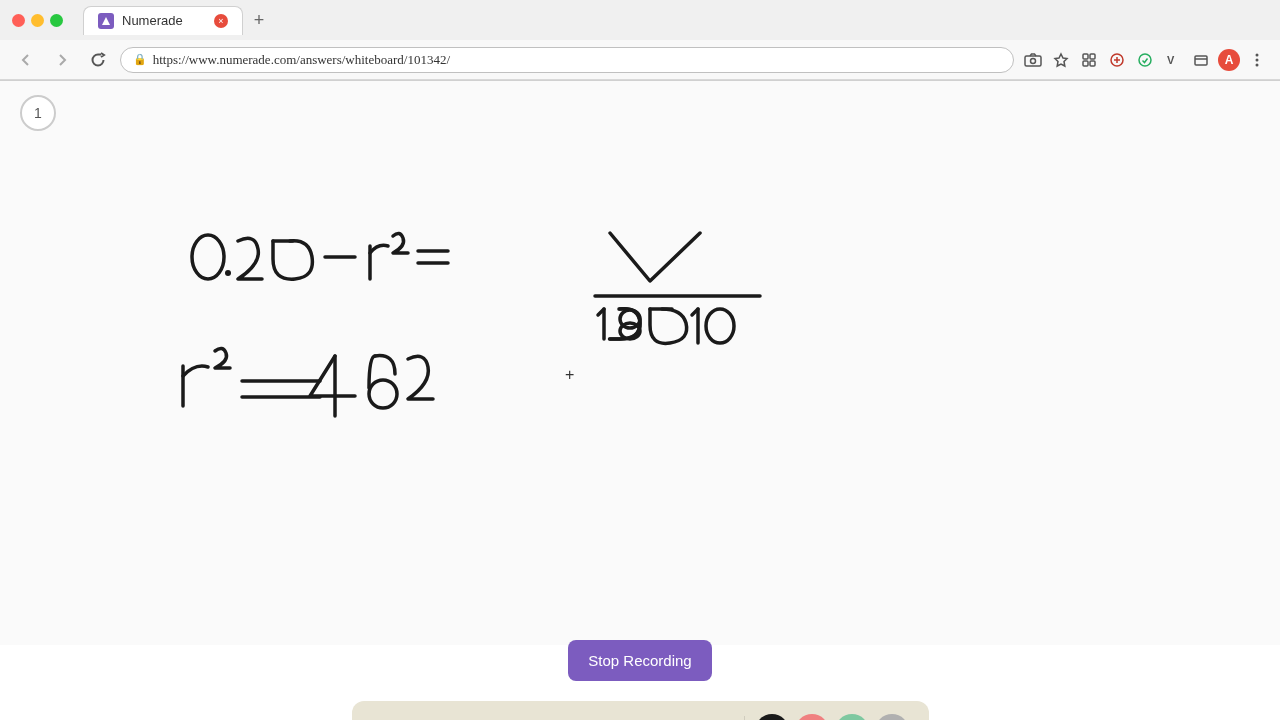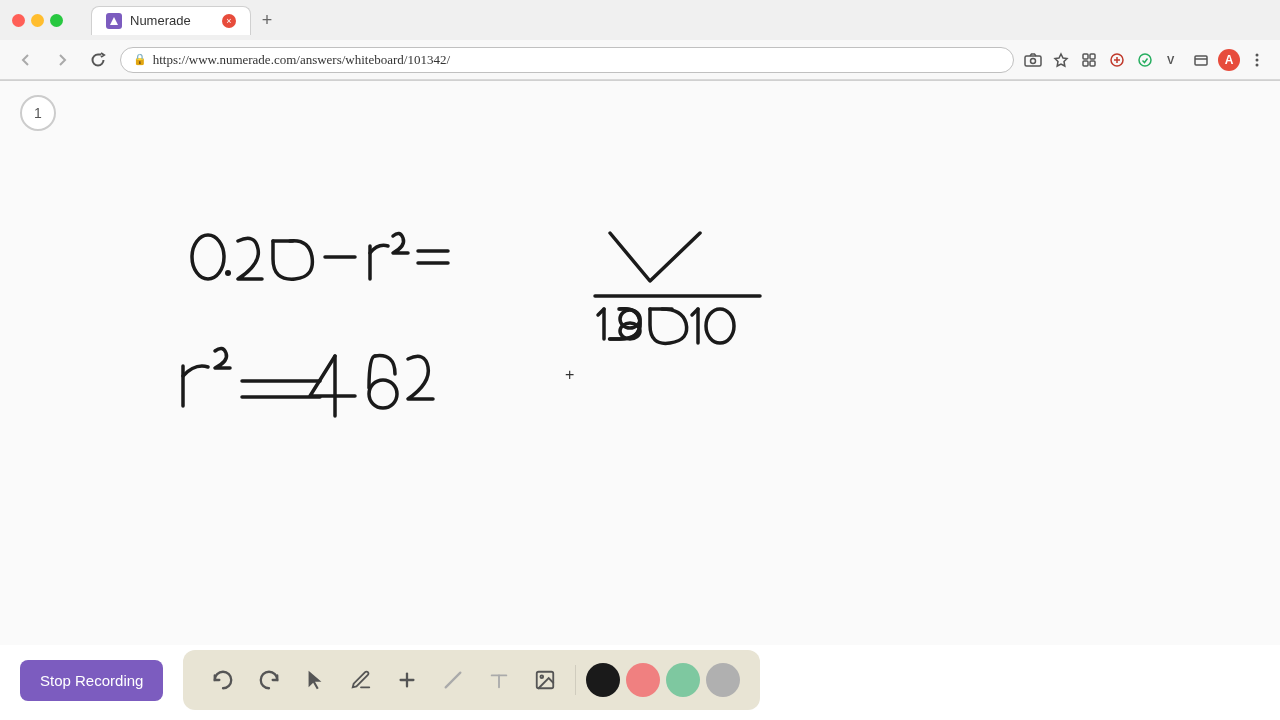--- a/index.html
+++ b/index.html
@@ -15,21 +15,21 @@
     
     .browser-chrome {
       background: #f0f0f0;
       border-bottom: 1px solid #d0d0d0;
     }
 
     .title-bar {
       display: flex;
       align-items: center;
       padding: 20px 12px;
-      gap: 16px;
+      gap: 8px;
       height: 38px;
     }
 
     .window-controls {
       display: flex;
       gap: 6px;
       align-items: center;
     }
 
     .window-btn {
@@ -238,20 +238,21 @@
     .bottom-bar {
       position: absolute;
       bottom: 0;
       left: 0;
       right: 0;
       height: 80px;
       display: flex;
       align-items: center;
       padding: 0 20px;
       gap: 20px;
+      flex-direction: column;
     }
 
     .stop-recording-btn {
       background: #7c5cbf;
       color: white;
       border: none;
       border-radius: 8px;
       padding: 12px 20px;
       font-size: 15px;
       font-weight: 500;

